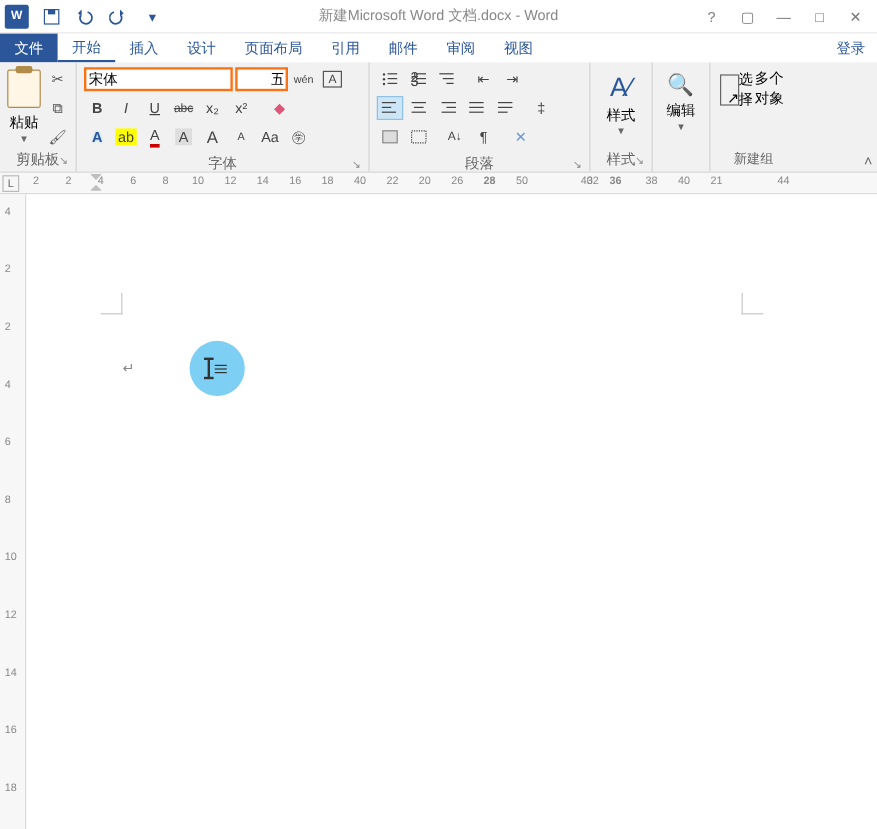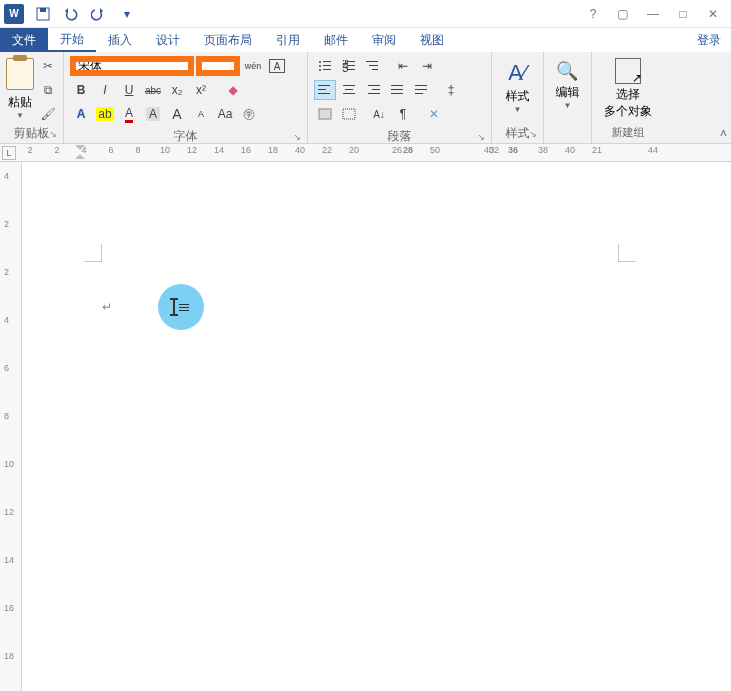--- a/index.html
+++ b/index.html
@@ -30,41 +30,41 @@
 
 
 .clipboard .big { display: flex; flex-direction: column; align-items: center; width: 38px; cursor: pointer; }
 .clipboard .big .ico { width: 28px; height: 32px; border: 1px solid #b08b4a; background: #fff6e5; border-radius: 2px; position: relative; margin-top: 2px; }
 .clipboard .big .ico::before { content: ""; position: absolute; top: -4px; left: 6px; width: 14px; height: 6px; background: #b08b4a; border-radius: 2px; }
 .clipboard .side { display: flex; flex-direction: column; gap: 4px; margin-left: 4px; }
 .smallbtn { width: 20px; height: 20px; display: flex; align-items: center; justify-content: center; color: #555; cursor: pointer; }
 
 
 .font .row { display: flex; align-items: center; gap: 2px; margin-bottom: 4px; }
-.font select, .font .combo { height: 20px; border: 6px solid #f97316; background: #fff; font-size: 12px; padding: 0 2px; }
+.font select, .font .combo { height: 20px; border: 2px solid #f97316; background: #fff; font-size: 12px; padding: 0 2px; }
 .font .fontname { width: 124px; }
 .font .fontsize { width: 44px; padding-left: 28px; }
 .font .tog { width: 22px; height: 20px; border: 1px solid transparent; display: flex; align-items: center; justify-content: center; cursor: pointer; color: #444; }
 .font .box { border: 1px solid #555; width: 16px; height: 14px; display: inline-flex; align-items: center; justify-content: center; font-size: 10px; }
 
 
 .para .row { display: flex; align-items: center; gap: 2px; margin-bottom: 4px; }
 .para .tog { width: 22px; height: 20px; display: flex; align-items: center; justify-content: center; cursor: pointer; color: #444; border: 1px solid transparent; }
 .para .tog.sel { background: #cde6f7; border: 1px solid #92c0e0; }
 
 
 .styles .big { display: flex; flex-direction: column; align-items: center; width: 40px; cursor: pointer; }
 .styles .big .ico { font-size: 22px; color: #2b579a; margin-top: 4px; }
 
 
 .editing .big { width: 40px; display: flex; flex-direction: column; align-items: center; cursor: pointer;}
 .editing .big .ico { font-size: 18px; color: #333; margin-top: 4px;}
 
 
-.selectg .big { width: 56px; display: flex; flex-direction: column; align-items: center; cursor: pointer; }
+.selectg .big { width: 56px; display: flex; align-items: center; cursor: pointer; }
 .selectg .big .ico { width: 26px; height: 26px; border: 1px solid #666; margin-top: 2px; position: relative; }
 .selectg .big .ico::after { content: "↖"; position: absolute; right: -2px; bottom: -2px; font-size: 12px; transform: scaleX(-1); }
 
 .collapse { position: absolute; right: 4px; bottom: 2px; color: #666; cursor: pointer; }
 
 
 .hruler { height: 18px; background: #f7f7f7; border-bottom: 1px solid #d4d4d4; display: flex; align-items: center; position: relative; padding-left: 22px; }
 .hruler .corner { position: absolute; left: 2px; top: 2px; width: 14px; height: 14px; border: 1px solid #bbb; font-size: 9px; display: flex; align-items: center; justify-content: center; color: #666; }
 .hruler .ticks { position: relative; flex: 1; height: 100%; }
 .hruler .num { position: absolute; top: 1px; font-size: 9px; color: #888; transform: translateX(-50%); }
@@ -112,20 +112,21 @@
         </svg>
       </div>
     <div class="qbtn">
         <svg width="16" height="14">
           <path d="M4 3 A5 5 0 1 0 10 6" fill="none" stroke="#2b579a" stroke-width="1.5"></path>
           <path d="M12 4 L9 1 L9 7 Z" fill="#2b579a"></path>
         </svg>
       </div>
     <div class="qbtn">▾</div>
   </div>
+  <div class="title">新建Microsoft Word 文档.docx - Word</div>
   <div class="winbtns">
     <span>?</span>
     <span>▢</span>
     <span>—</span>
     <span>□</span>
     <span>✕</span>
   </div>
 </div>
 
 <div class="tabs">
@@ -344,21 +345,21 @@
       <span class="num" style="left: 89px;">6</span>
       <span class="num" style="left: 116px;">8</span>
       <span class="num" style="left: 143px;">10</span>
       <span class="num" style="left: 170px;">12</span>
       <span class="num" style="left: 197px;">14</span>
       <span class="num" style="left: 224px;">16</span>
       <span class="num" style="left: 251px;">18</span>
       <span class="num" style="left: 278px;">40</span>
       <span class="num" style="left: 305px;">22</span>
       <span class="num" style="left: 332px;">20</span>
-      <span class="num" style="left: 359px; margin-left: 16px;">26</span>
+      <span class="num" style="left: 359px;">26</span>
       <span class="num" style="left: 386px; font-weight: bold;">28</span>
       <span class="num" style="left: 413px;">50</span>
       <span class="num" style="left: 440px; margin-left: 32px;">32</span>
       <span class="num" style="left: 467px;">40</span>
       <span class="num" style="left: 491px; font-weight: bold;">36</span>
       <span class="num" style="left: 521px;">38</span>
       <span class="num" style="left: 548px;">40</span>
       <span class="num" style="left: 575px;">21</span>
       <span class="num" style="left: 631px;">44</span>
       <div class="indent" style="left: 53px;">

